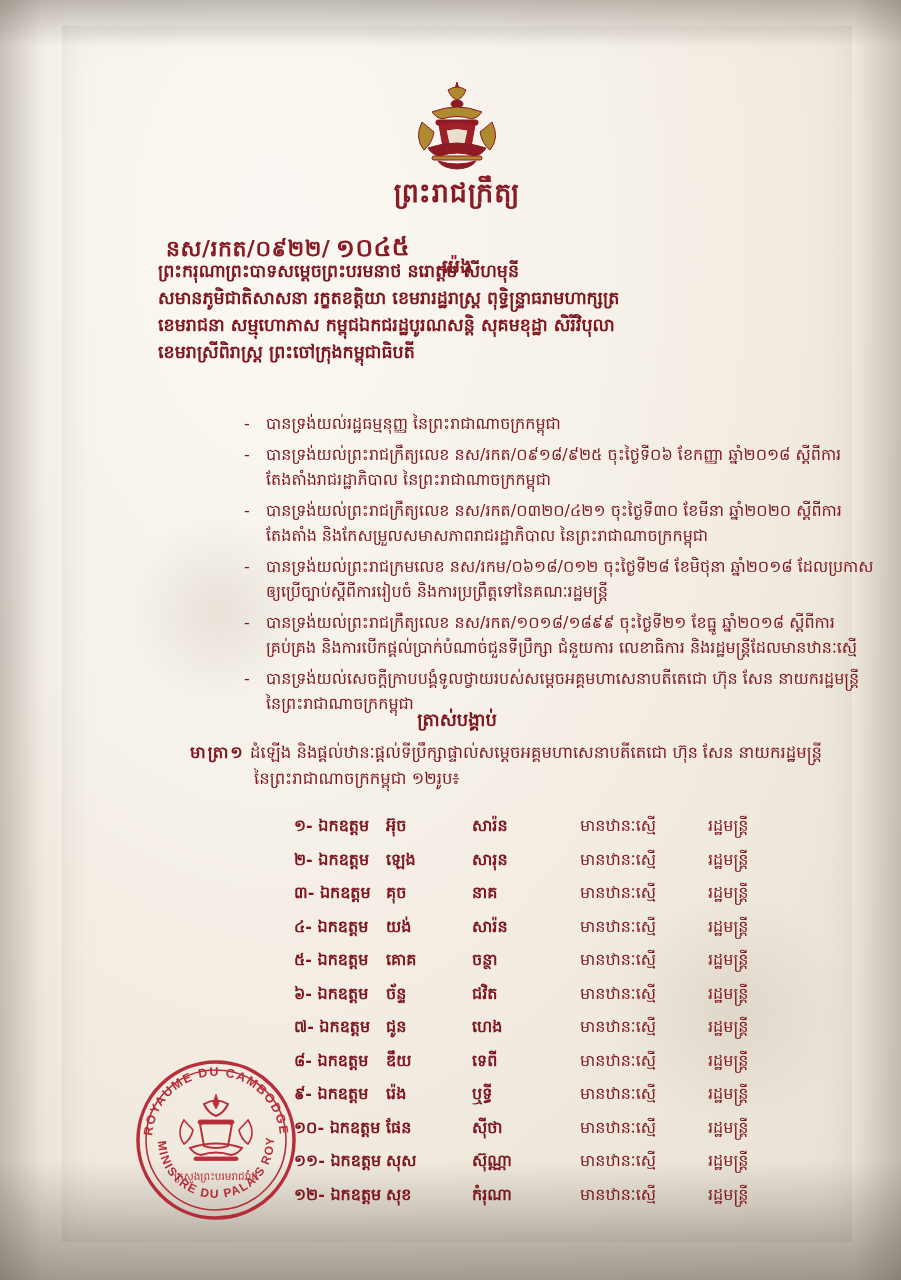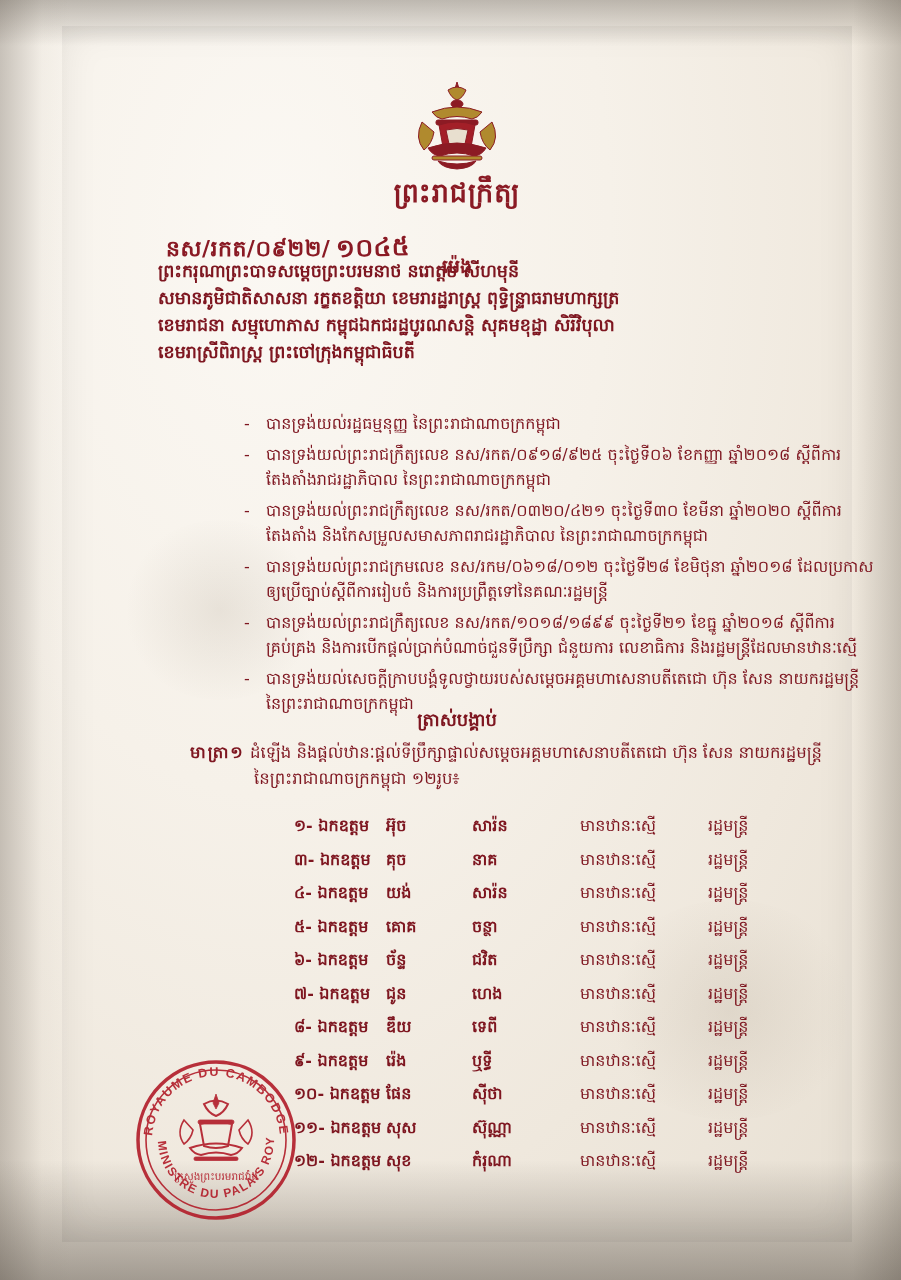--- a/index.html
+++ b/index.html
@@ -300,20 +300,27 @@
       </span>
       <span class="art-line2">នៃព្រះរាជាណាចក្រកម្ពុជា ១២រូប៖</span>
     </div>
 
     <table class="name-table">
       <tbody>
         <tr>
           <td class="idx">១- ឯកឧត្តម</td>
           <td class="fam">អ៊ុច</td>
           <td class="given">សារ៉ន</td>
+          <td class="hon">មានឋានៈស្មើ</td>
+          <td class="rank">រដ្ឋមន្ត្រី</td>
+        </tr>
+        <tr>
+          <td class="idx">២- ឯកឧត្តម</td>
+          <td class="fam">ឡេង</td>
+          <td class="given">សារុន</td>
           <td class="hon">មានឋានៈស្មើ</td>
           <td class="rank">រដ្ឋមន្ត្រី</td>
         </tr>
         <tr>
           <td class="idx">៣- ឯកឧត្តម</td>
           <td class="fam">គុច</td>
           <td class="given">នាគ</td>
           <td class="hon">មានឋានៈស្មើ</td>
           <td class="rank">រដ្ឋមន្ត្រី</td>
         </tr>

